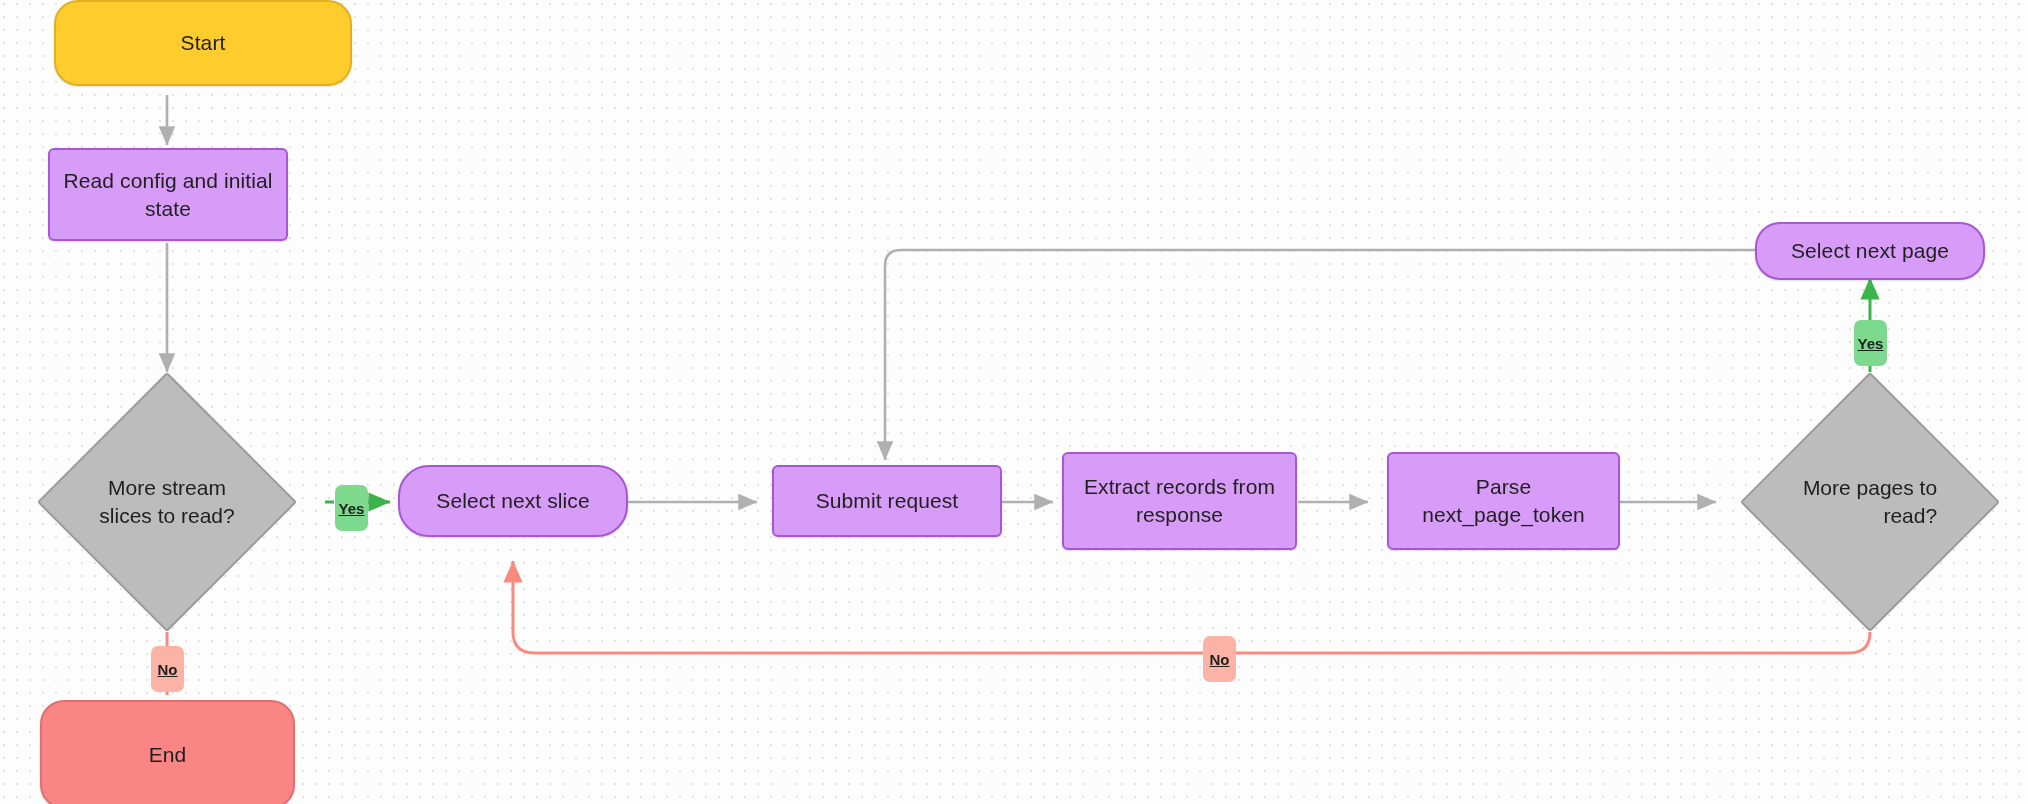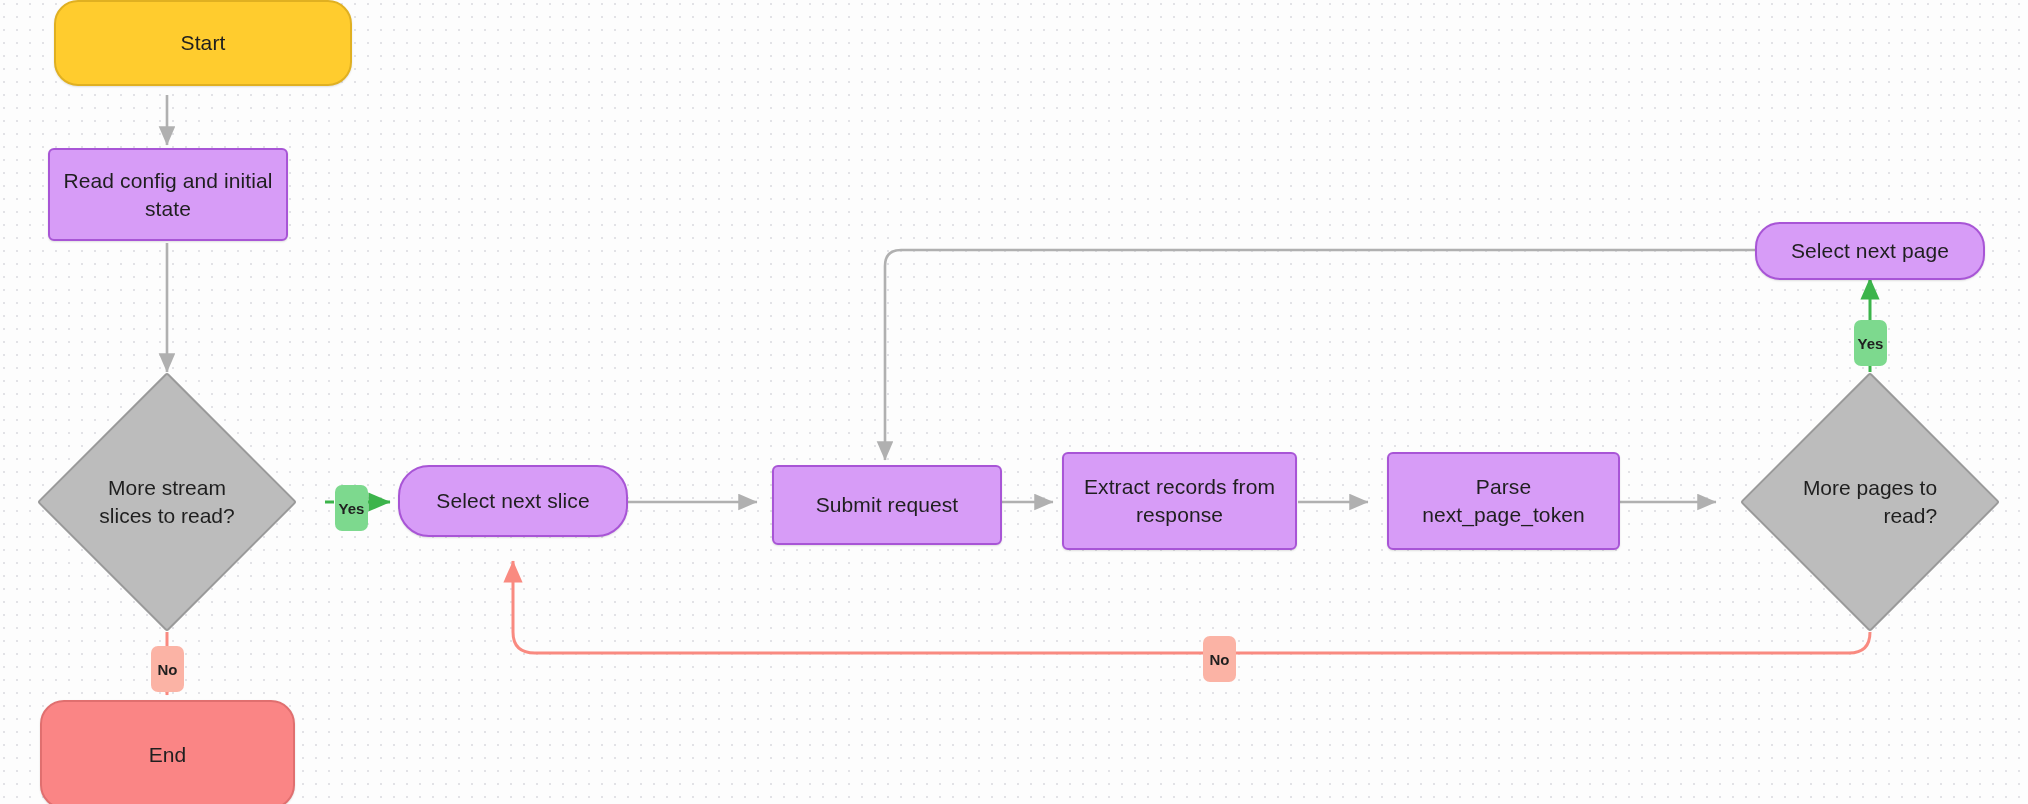--- a/index.html
+++ b/index.html
@@ -95,20 +95,21 @@
     display: flex;
     align-items: center;
     justify-content: center;
     font-size: 15px;
     font-weight: 600;
     color: #1f1f1f;
     border-radius: 7px;
     padding: 23px 7px;
     min-width: 30px;
     z-index: 5;
+    text-decoration: underline;
   }
   .edge-label.yes { background: #7dd98e; }
   .edge-label.no  { background: #fbb3a5; }
 </style>
 </head>
 <body>
 
 <div id="canvas">
 
   <svg id="edge-layer" viewBox="0 0 2028 804" width="2028" height="804">
@@ -166,21 +167,21 @@
   </div>
 
   <div class="node terminator end" style="left:40px; top:700px; width:255px; height:109px;">
     <span>End</span>
   </div>
 
   <div class="node process" style="left:398px; top:465px; width:230px; height:72px;border-radius:31px;">
     <span>Select next slice</span>
   </div>
 
-  <div class="node process" style="left:772px; top:465px; width:230px; height:80px;">
+  <div class="node process" style="left:772px; top:465px; width:230px; height:72px;">
     <span>Submit request</span>
   </div>
 
   <div class="node process" style="left:1062px; top:452px; width:235px; height:98px;">
     <span>Extract records from
 response</span>
   </div>
 
   <div class="node process" style="left:1387px; top:452px; width:233px; height:98px;text-align:center;">
     <span>Parse

